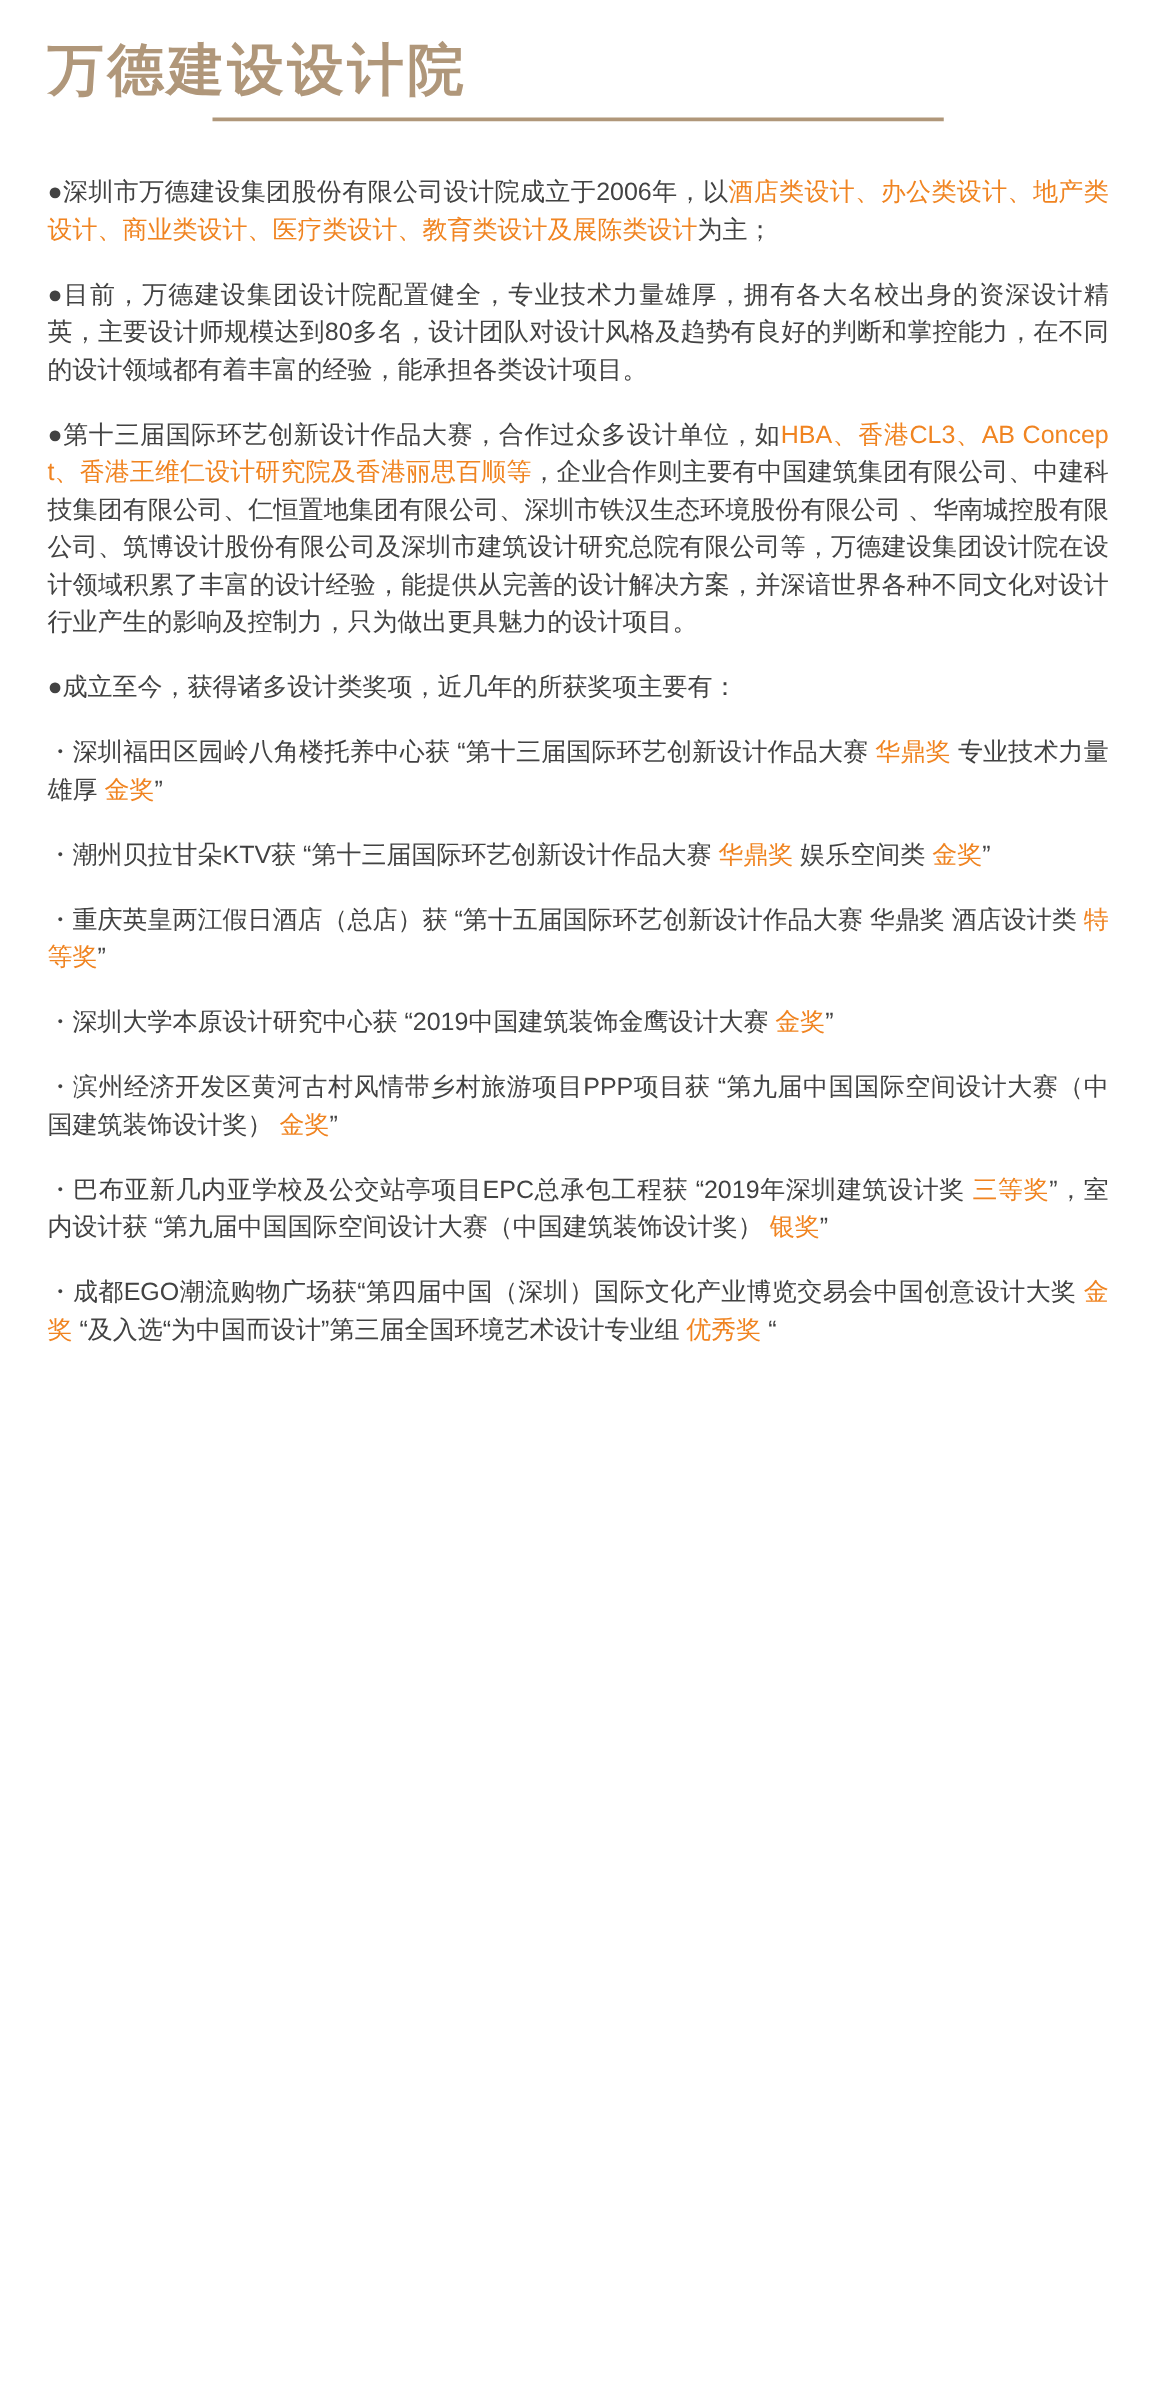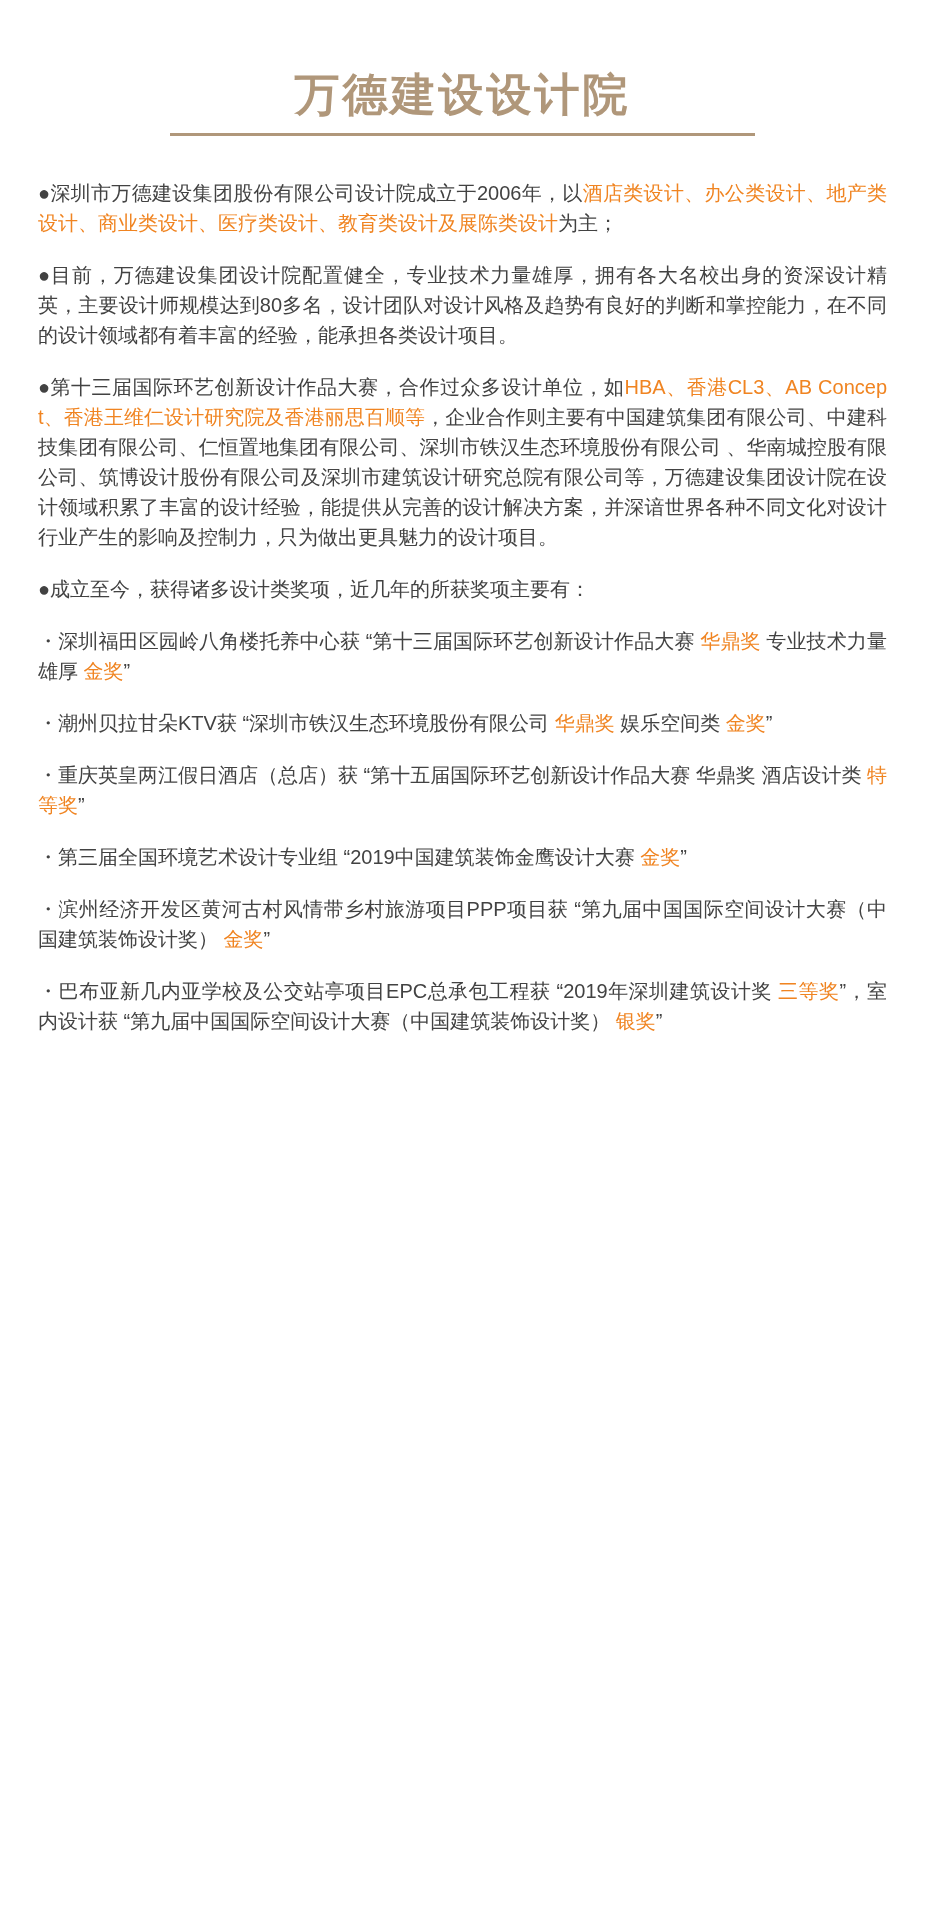--- a/index.html
+++ b/index.html
@@ -13,21 +13,21 @@
   body {
     width: 925px;
     font-family: "Liberation Sans", "DejaVu Sans", sans-serif;
   }
   .page {
     width: 925px;
     min-height: 1918px;
     padding: 30px 38px 40px 38px;
     background: var(--c-bg);
   }
-  .header { text-align: center; margin-top: 39px; }
+  .header { text-align: left; }
   .page-title {
     margin: 0;
     font-size: 45px;
     line-height: 1.15;
     font-weight: 700;
     letter-spacing: 3px;
     color: var(--c-title);
   }
   .title-divider {
     width: 585px;
@@ -59,19 +59,20 @@
     <h1 class="page-title">万德建设设计院</h1>
     <div class="title-divider"></div>
   </div>
 
   <div class="article-body">
       <p><span>●深圳市万德建设集团股份有限公司设计院成立于2006年，以</span><span class="hl">酒店类设计、办公类设计、地产类设计、商业类设计、医疗类设计、教育类设计及展陈类设计</span><span>为主；</span></p>
       <p><span>●目前，万德建设集团设计院配置健全，专业技术力量雄厚，拥有各大名校出身的资深设计精英，主要设计师规模达到80多名，设计团队对设计风格及趋势有良好的判断和掌控能力，在不同的设计领域都有着丰富的经验，能承担各类设计项目。</span></p>
       <p><span>●第十三届国际环艺创新设计作品大赛，合作过众多设计单位，如</span><span class="hl">HBA、香港CL3、AB Concept、香港王维仁设计研究院及香港丽思百顺等</span><span>，企业合作则主要有中国建筑集团有限公司、中建科技集团有限公司、仁恒置地集团有限公司、深圳市铁汉生态环境股份有限公司 、华南城控股有限公司、筑博设计股份有限公司及深圳市建筑设计研究总院有限公司等，万德建设集团设计院在设计领域积累了丰富的设计经验，能提供从完善的设计解决方案，并深谙世界各种不同文化对设计行业产生的影响及控制力，只为做出更具魅力的设计项目。</span></p>
       <p><span>●成立至今，获得诸多设计类奖项，近几年的所获奖项主要有：</span></p>
       <p><span>・深圳福田区园岭八角楼托养中心获 “第十三届国际环艺创新设计作品大赛 </span><span class="hl">华鼎奖</span><span> 专业技术力量雄厚 </span><span class="hl">金奖</span><span>”</span></p>
-      <p><span>・潮州贝拉甘朵KTV获 “深圳市铁汉生态环境股份有限公司 </span><span class="hl">华鼎奖</span><span> 娱乐空间类 </span><span class="hl">金奖</span><span>”</span></p>
+      <p><span>・潮州贝拉甘朵KTV获 “第十三届国际环艺创新设计作品大赛 </span><span class="hl">华鼎奖</span><span> 娱乐空间类 </span><span class="hl">金奖</span><span>”</span></p>
       <p><span>・重庆英皇两江假日酒店（总店）获 “第十五届国际环艺创新设计作品大赛 华鼎奖 酒店设计类 </span><span class="hl">特等奖</span><span>”</span></p>
-      <p><span>・第三届全国环境艺术设计专业组 “2019中国建筑装饰金鹰设计大赛 </span><span class="hl">金奖</span><span>”</span></p>
+      <p><span>・深圳大学本原设计研究中心获 “2019中国建筑装饰金鹰设计大赛 </span><span class="hl">金奖</span><span>”</span></p>
       <p><span>・滨州经济开发区黄河古村风情带乡村旅游项目PPP项目获 “第九届中国国际空间设计大赛（中国建筑装饰设计奖） </span><span class="hl">金奖</span><span>”</span></p>
       <p><span>・巴布亚新几内亚学校及公交站亭项目EPC总承包工程获 “2019年深圳建筑设计奖 </span><span class="hl">三等奖</span><span>”，室内设计获 “第九届中国国际空间设计大赛（中国建筑装饰设计奖） </span><span class="hl">银奖</span><span>”</span></p>
+      <p><span>・成都EGO潮流购物广场获“第四届中国（深圳）国际文化产业博览交易会中国创意设计大奖 </span><span class="hl">金奖</span><span> “及入选“为中国而设计”第三届全国环境艺术设计专业组 </span><span class="hl">优秀奖</span><span> “</span></p>
     </div>
 </div>
 
 </body></html>

